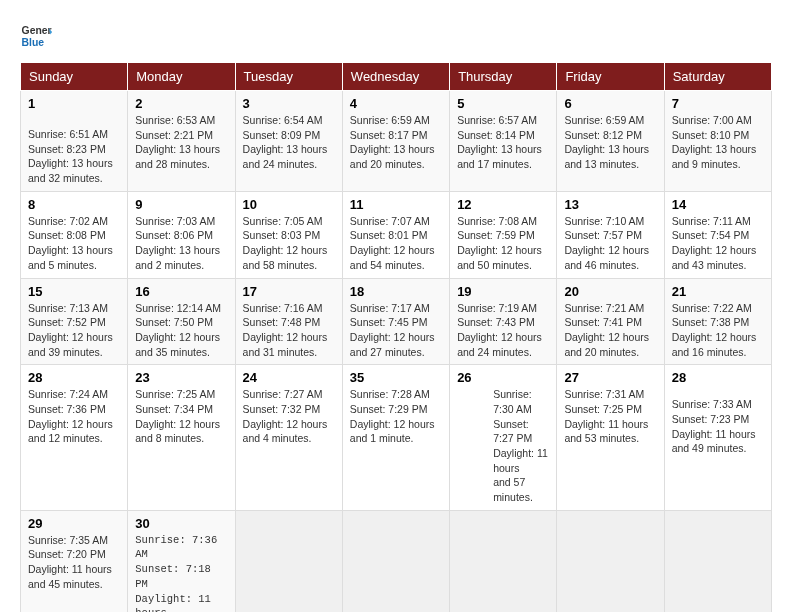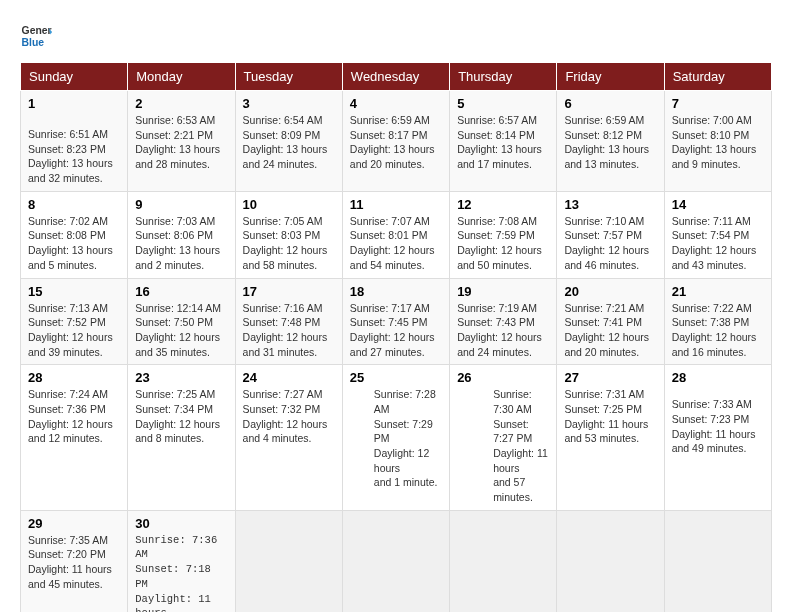--- a/index.html
+++ b/index.html
@@ -273,22 +273,22 @@
 and 8 minutes.</div>
         </td>
         <td>
           <span class="day-num">24</span>
           <div class="day-info" style="white-space: pre-line;">Sunrise: 7:27 AM
 Sunset: 7:32 PM
 Daylight: 12 hours
 and 4 minutes.</div>
         </td>
         <td>
-          <span class="day-num">25</span>
-          <div class="day-info" style="white-space: pre-line; margin-left: 24px;">Sunrise: 7:28 AM
+          <span class="day-num">35</span>
+          <div class="day-info" style="white-space: pre-line;">Sunrise: 7:28 AM
 Sunset: 7:29 PM
 Daylight: 12 hours
 and 1 minute.</div>
         </td>
         <td>
           <span class="day-num">26</span>
           <div class="day-info" style="white-space: pre-line; margin-left: 36px;">Sunrise: 7:30 AM
 Sunset: 7:27 PM
 Daylight: 11 hours
 and 57 minutes.</div>

